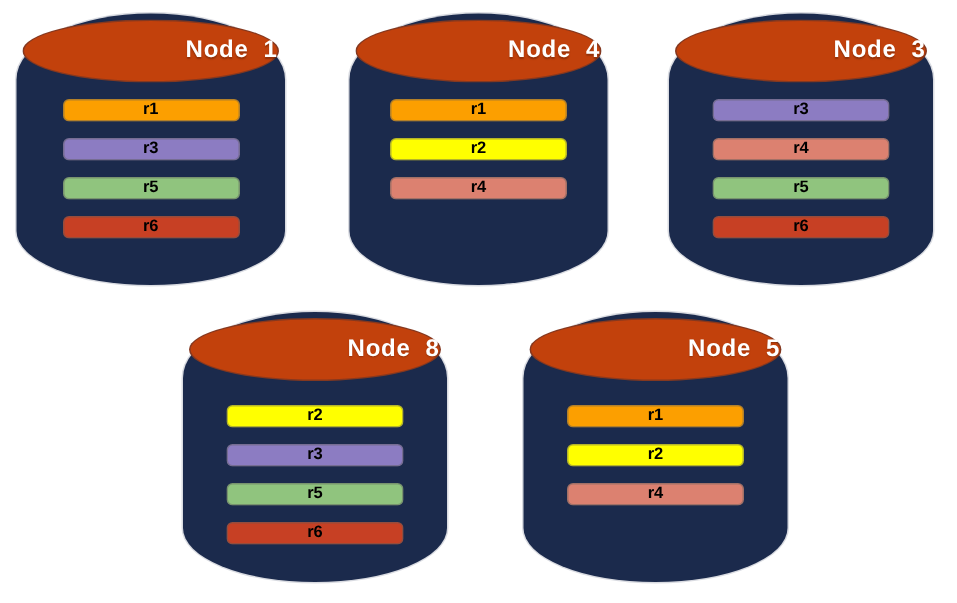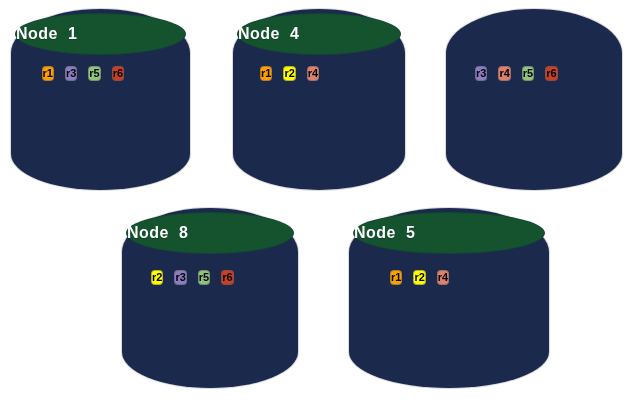--- a/index.html
+++ b/index.html
@@ -9,35 +9,35 @@
   }
   .cylinder{
     position:absolute;background:#1B2A4C;
     border-radius:50% 50% 50% 50% / 44px 44px 36px 36px;
     box-shadow:0 0 0 1px rgba(185,190,200,.55);
   }
   .pos-n1{left:11px;top:9px;width:179px;height:181px;}
   .pos-n2{left:233px;top:9px;width:172px;height:181px;}
   .pos-n3{left:446px;top:9px;width:176px;height:181px;}
   .pos-n4{left:122px;top:208px;width:176px;height:180px;}
-  .pos-n5{left:349px;top:208px;width:176px;height:180px;padding-left:24px;}
+  .pos-n5{left:349px;top:208px;width:176px;height:180px;}
   .cyl-top{
     position:absolute;left:4px;right:4px;top:4px;height:42px;
-    border-radius:50%;background:#14532d;
+    border-radius:50%;background:#c2410c;
     border:1px solid rgba(20,40,70,.35);
-    display:flex;align-items:center;justify-content:flex-start;box-sizing:border-box;
+    display:flex;align-items:center;justify-content:flex-end;box-sizing:border-box;
   }
   .cyl-title{
     color:#ffffff;font-weight:bold;font-size:16px;
     white-space:pre;letter-spacing:.5px;
     text-shadow:0 1px 1px rgba(0,0,0,.25);
   }
   .bars{
     position:absolute;top:57px;left:50%;transform:translateX(-50%);
-    width:118px;display:flex;flex-direction:row;gap:11px;
+    width:118px;display:flex;flex-direction:column;gap:11px;
   }
   .pos-n4 .bars,.pos-n5 .bars{top:62px;}
   .bar{
     height:15px;border-radius:4px;
     border:1px solid rgba(90,90,90,.45);box-sizing:border-box;
     display:flex;align-items:center;justify-content:center;
     font-size:11px;font-weight:bold;color:#000;line-height:1;
   }
 </style>
 </head>
@@ -62,20 +62,23 @@
       <span class="cyl-title">Node  4</span>
     </div>
     <div class="bars">
       <div class="bar" style="background-color: rgb(252, 159, 0);">r1</div>
       <div class="bar" style="background-color: rgb(255, 255, 0);">r2</div>
       <div class="bar" style="background-color: rgb(220, 129, 112);">r4</div>
     </div>
   </div>
 
   <div class="cylinder pos-n3">
+    <div class="cyl-top">
+      <span class="cyl-title">Node  3</span>
+    </div>
     <div class="bars">
       <div class="bar" style="background-color: rgb(140, 124, 194);">r3</div>
       <div class="bar" style="background-color: rgb(220, 129, 112);">r4</div>
       <div class="bar" style="background-color: rgb(144, 196, 126);">r5</div>
       <div class="bar" style="background-color: rgb(199, 64, 36);">r6</div>
     </div>
   </div>
 
   <div class="cylinder pos-n4">
     <div class="cyl-top">

